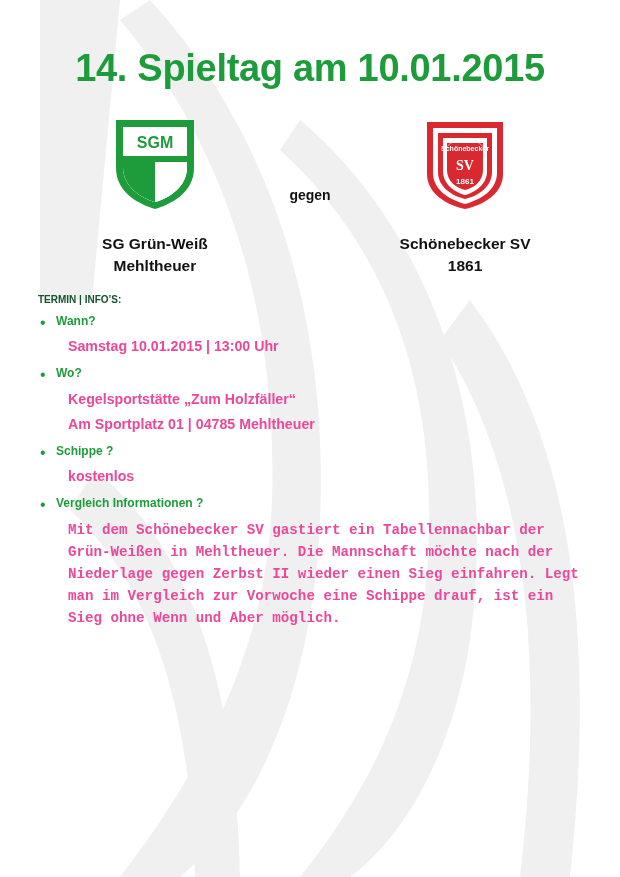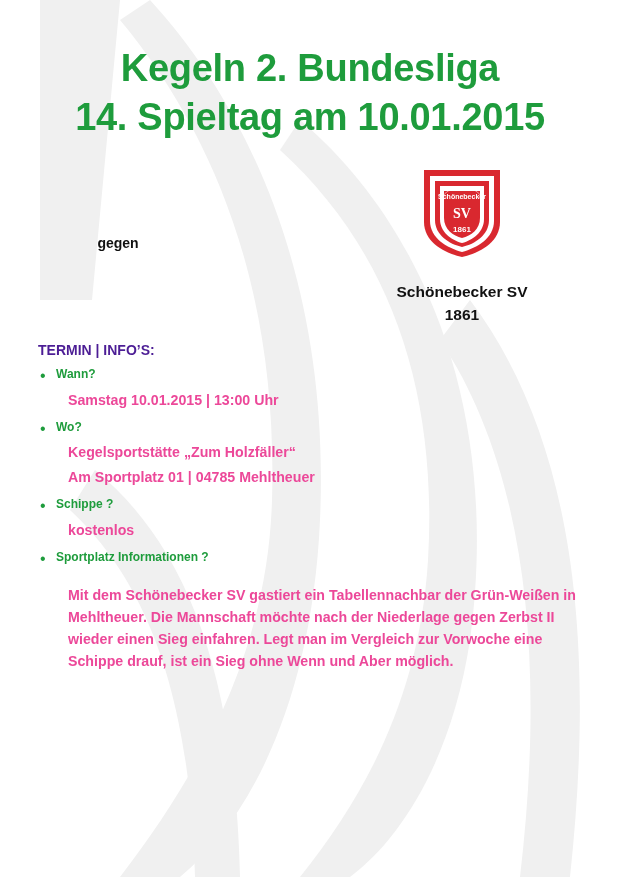--- a/index.html
+++ b/index.html
@@ -78,23 +78,23 @@
     width: 120px;
     text-align: center;
     font-size: 14px;
     font-weight: bold;
     color: #111111;
     padding-top: 72px;
   }
 
   .section-head {
     margin-top: 16px;
-    font-size: 14px;
-    font-weight: bold;
-    color: #4c1d95;
+    font-size: 10px;
+    font-weight: bold;
+    color: #14532d;
     padding-left: 4px;
   }
 
   .info-list {
     margin: 6px 0 0 0;
     padding: 0;
     list-style: none;
   }
   .info-item {
     margin-top: 9px;
@@ -119,21 +119,22 @@
   .a {
     color: #ec4899;
     font-weight: bold;
     font-size: 14.2px;
     line-height: 1.55;
     margin-top: 6px;
     padding-left: 12px;
   }
   .a.para {
     padding-left: 12px;
-    margin-top: 18px;
+    margin-top: 7px;
+    font-family: Liberation Mono, monospace;
   }
   .a.tight { margin-top: 3px; }
   .a.url { padding-left: 12px; margin-top: 2px; }
 
   
   .crest-gw {
     position: relative;
     width: 86px;
     height: 96px;
   }
@@ -158,26 +159,42 @@
         <path d="M300 120 C 430 230, 500 420, 470 640 C 452 760, 400 840, 350 877 L 300 877 C 370 790, 420 690, 428 560 C 438 390, 390 250, 280 150 Z"></path>
         <path d="M470 300 C 560 420, 600 600, 570 877 L 520 877 C 548 640, 520 460, 440 340 Z"></path>
         <path d="M95 470 C 180 540, 235 660, 240 877 L 195 877 C 190 690, 145 580, 70 510 Z"></path>
       </g>
     </svg>
   </div>
 
   <div class="content">
 
     <div class="title-block">
-      <div class="title-line">Kegeln 2. Bundesliga</div>
       <div class="title-line">14. Spieltag am 10.01.2015</div>
     </div>
 
     <div class="teams">
 
+      <div class="team">
+        <div class="team-logo">
+          <svg class="crest-gw" width="86" height="96" viewBox="0 0 86 96" xmlns="http://www.w3.org/2000/svg">
+            <path d="M4 4 L82 4 L82 52 C82 76 60 88 43 93 C26 88 4 76 4 52 Z" fill="#1e9c3c"></path>
+            <path d="M11 11 L75 11 L75 51 C75 71 57 82 43 86 C29 82 11 71 11 51 Z" fill="#ffffff"></path>
+            <path d="M11 43 L75 43 L75 51 C75 71 57 82 43 86 C29 82 11 71 11 51 Z" fill="#ffffff"></path>
+            <path d="M43 44 L75 44 L75 51 C75 71 57 82 43 86 Z" fill="#ffffff"></path>
+            <path d="M11 44 L43 44 L43 86 C29 82 11 71 11 51 Z" fill="#1e9c3c"></path>
+            <path d="M11 40 L75 40 L75 46 L11 46 Z" fill="#1e9c3c"></path>
+            <text x="43" y="32" text-anchor="middle" font-family="Liberation Sans, sans-serif" font-size="16" font-weight="bold" fill="#1e9c3c">SGM</text>
+          </svg>
+        </div>
+        <div class="team-name">
+          <div>SG Grün-Weiß</div>
+          <div>Mehltheuer</div>
+        </div>
+      </div>
 
       <div class="versus">gegen</div>
 
       <div class="team">
         <div class="team-logo">
           <svg class="crest-sv" width="88" height="96" viewBox="0 0 88 96" xmlns="http://www.w3.org/2000/svg">
             <path d="M6 6 L82 6 L82 58 C82 78 62 89 44 93 C26 89 6 78 6 58 Z" fill="#d9282f"></path>
             <path d="M12 12 L76 12 L76 57 C76 74 59 84 44 88 C29 84 12 74 12 57 Z" fill="#ffffff"></path>
             <path d="M17 17 L71 17 L71 56 C71 71 57 80 44 83 C31 80 17 71 17 56 Z" fill="#d9282f"></path>
             <path d="M22 22 L66 22 L66 55 C66 68 55 76 44 79 C33 76 22 68 22 55 Z" fill="#ffffff"></path>
@@ -210,21 +227,21 @@
         <div class="a">Kegelsportstätte „Zum Holzfäller“</div>
         <div class="a tight">Am Sportplatz 01 | 04785 Mehltheuer</div>
       </li>
 
       <li class="info-item">
         <div class="q">Schippe ?</div>
         <div class="a">kostenlos</div>
       </li>
 
       <li class="info-item">
-        <div class="q">Sportplatz Informationen ?</div>
+        <div class="q">Vergleich Informationen ?</div>
         <div class="a para">Mit dem Schönebecker SV gastiert ein Tabellennachbar der Grün-Weißen in Mehltheuer. Die Mannschaft möchte nach der Niederlage gegen Zerbst II wieder einen Sieg einfahren. Legt man im Vergleich zur Vorwoche eine Schippe drauf, ist ein Sieg ohne Wenn und Aber möglich.</div>
       </li>
 
 
     </ul>
 
   </div>
 </div>
 
 </body></html>

